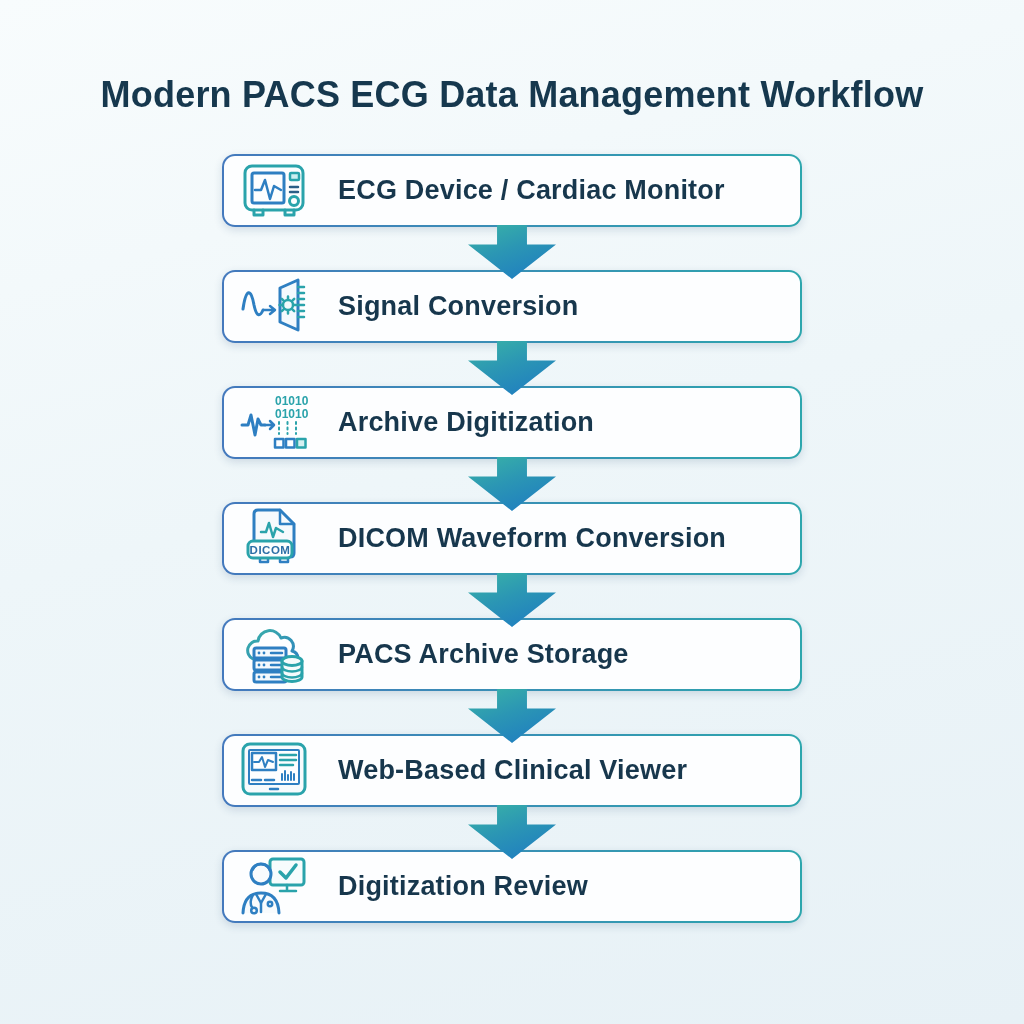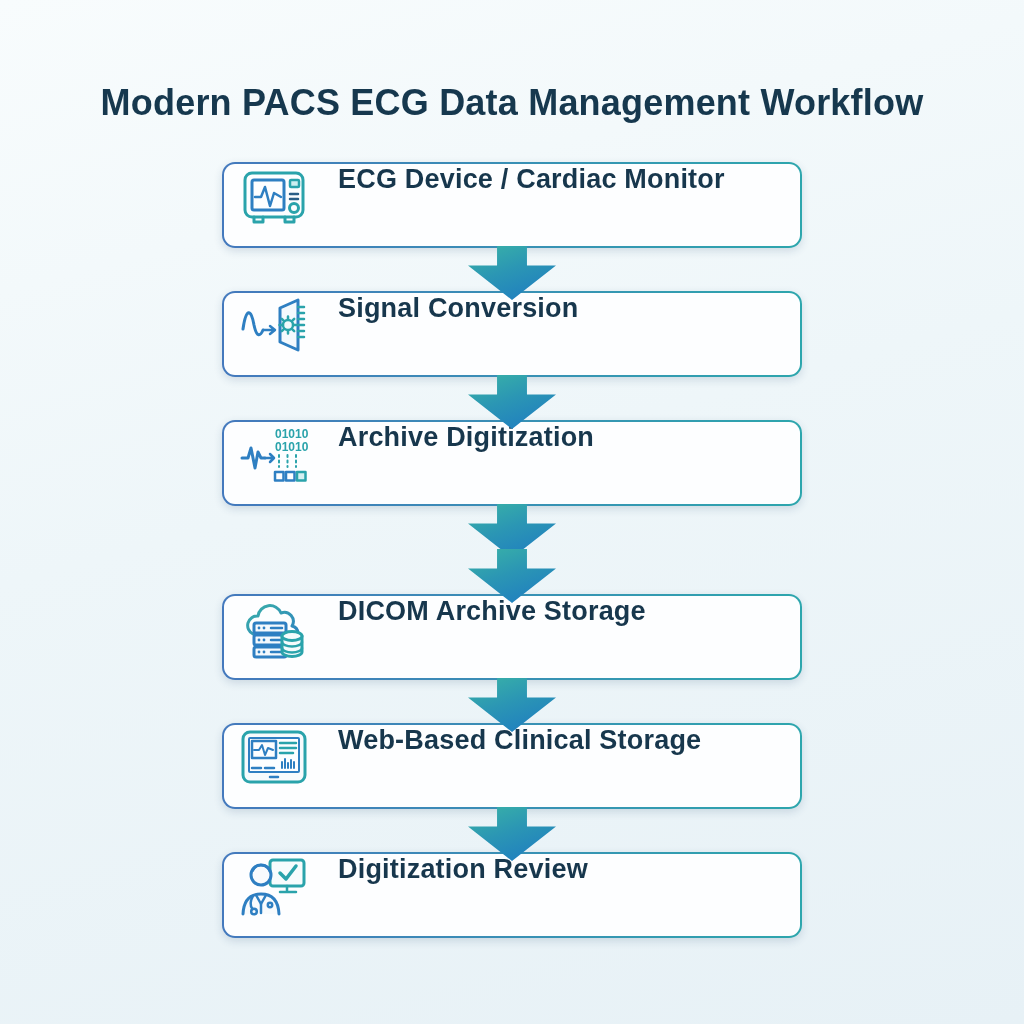--- a/index.html
+++ b/index.html
@@ -4,44 +4,44 @@
 <style>
   html,body{margin:0;padding:0;}
   body{
     width:1024px;height:1024px;
     font-family:"Liberation Sans","DejaVu Sans",sans-serif;
     background:linear-gradient(165deg,#f8fcfd 0%,#eef6f9 45%,#e7f1f6 100%);
     overflow:hidden;
   }
   .canvas{width:1024px;height:1024px;position:relative;}
   h1.title{
-    margin:8px;
+    margin:0;
     padding-top:72px;
     margin-bottom:36px;
     text-align:center;
     font-size:36px;
     font-weight:700;
     letter-spacing:.2px;
     line-height:46px;
     color:#16384e;
   }
   .steps{width:580px;margin:0 auto;}
   .box{
     position:relative;z-index:1;
     background:linear-gradient(90deg,#4479bd 0%,#2da6ad 100%);
     border-radius:13px;
     padding:2px;
     box-shadow:0 3px 9px rgba(30,70,110,.16);
   }
   .box-inner{
     background:#fdfeff;
     border-radius:11px;
-    height:82px;
+    height:69px;
     display:flex;
-    align-items:flex-start;
+    align-items:center;
     padding-left:16px;
     box-sizing:border-box;
   }
   .icon{width:68px;height:68px;flex:0 0 68px;display:flex;align-items:center;justify-content:center;}
   .icon svg{width:68px;height:68px;}
   .label{
     margin-left:30px;
     font-size:27px;
     font-weight:700;
     color:#17374d;
@@ -129,20 +129,35 @@
               <rect x="57" y="50" width="8.5" height="8.5" stroke="#2aa3ab" stroke-width="2.5" fill="#d5f0f1"></rect>
             </svg>
           </span>
           <span class="label">Archive Digitization</span>
         </div>
       </div>
       <div class="arrow"></div>
     </div>
 
     <div class="step">
+      <div class="box">
+        <div class="box-inner">
+          <span class="icon">
+            <svg viewBox="0 0 68 68" fill="none" stroke-linecap="round" stroke-linejoin="round">
+              <path d="M18 5 H40 L54 19 V48 Q54 52 50 52 H18 Q14 52 14 48 V9 Q14 5 18 5 Z" stroke="#2e7fc2" stroke-width="3" fill="#f6fafd"></path>
+              <path d="M40 5 V19 H54" stroke="#2e7fc2" stroke-width="2.5"></path>
+              <polyline points="21,27 26,27 29,18 33,32 36,23 43,27" stroke="#2aa3ab" stroke-width="2.5"></polyline>
+              <path d="M20 52 v5 h8 v-5 M40 52 v5 h8 v-5" stroke="#2e7fc2" stroke-width="2.5"></path>
+              <rect x="8" y="36" width="44" height="17" rx="5" stroke="#2aa3ab" stroke-width="3" fill="#fbfdfe"></rect>
+              <text x="30" y="49" text-anchor="middle" font-size="11.5" font-weight="700" letter-spacing="0.5" fill="#2b6ea6">DICOM</text>
+            </svg>
+          </span>
+          <span class="label">DICOM Waveform Conversion</span>
+        </div>
+      </div>
       <div class="arrow"></div>
     </div>
 
     <div class="step">
       <div class="box">
         <div class="box-inner">
           <span class="icon">
             <svg viewBox="0 0 68 68" fill="none" stroke-linecap="round" stroke-linejoin="round">
               <defs>
                 <linearGradient id="cloudg" x1="0" y1="0" x2="1" y2="1">
@@ -162,21 +177,21 @@
               <line x1="31" y1="44" x2="42" y2="44" stroke="#2e7fc2" stroke-width="2.5"></line>
               <circle cx="19" cy="56" r="1.4" fill="#2e7fc2"></circle>
                 <circle cx="24" cy="56" r="1.4" fill="#2e7fc2"></circle>
               <line x1="31" y1="56" x2="42" y2="56" stroke="#2e7fc2" stroke-width="2.5"></line>
               <path d="M42 40 V56 a10 4.5 0 0 0 20 0 V40" stroke="#2aa3ab" stroke-width="3" fill="#f4fbfc"></path>
               <ellipse cx="52" cy="40" rx="10" ry="4.5" stroke="#2aa3ab" stroke-width="3" fill="#f4fbfc"></ellipse>
               <path d="M42 46 a10 4.5 0 0 0 20 0" stroke="#2aa3ab" stroke-width="2.5"></path>
               <path d="M42 52 a10 4.5 0 0 0 20 0" stroke="#2aa3ab" stroke-width="2.5"></path>
             </svg>
           </span>
-          <span class="label">DICOM Archive Storage</span>
+          <span class="label">PACS Archive Storage</span>
         </div>
       </div>
       <div class="arrow"></div>
     </div>
 
     <div class="step">
       <div class="box">
         <div class="box-inner">
           <span class="icon">
             <svg viewBox="0 0 68 68" fill="none" stroke-linecap="round" stroke-linejoin="round">
@@ -186,21 +201,21 @@
               <polyline points="14,25 19,25 22,20 25,30 28,23 33,25" stroke="#2e7fc2" stroke-width="2"></polyline>
               <line x1="40" y1="18" x2="56" y2="18" stroke="#2aa3ab" stroke-width="2.5"></line>
               <line x1="40" y1="23" x2="56" y2="23" stroke="#2aa3ab" stroke-width="2.5"></line>
               <line x1="40" y1="28" x2="53" y2="28" stroke="#2aa3ab" stroke-width="2.5"></line>
               <line x1="12" y1="43" x2="21" y2="43" stroke="#2e7fc2" stroke-width="2.5"></line>
               <line x1="25" y1="43" x2="34" y2="43" stroke="#2e7fc2" stroke-width="2.5"></line>
               <path d="M42 43 V37 M45 43 V34 M48 43 V38 M51 43 V35 M54 43 V37" stroke="#2e7fc2" stroke-width="2"></path>
               <line x1="30" y1="52" x2="38" y2="52" stroke="#2e7fc2" stroke-width="2.5"></line>
             </svg>
           </span>
-          <span class="label">Web-Based Clinical Storage</span>
+          <span class="label">Web-Based Clinical Viewer</span>
         </div>
       </div>
       <div class="arrow"></div>
     </div>
 
     <div class="step">
       <div class="box">
         <div class="box-inner">
           <span class="icon">
             <svg viewBox="0 0 68 68" fill="none" stroke-linecap="round" stroke-linejoin="round">

